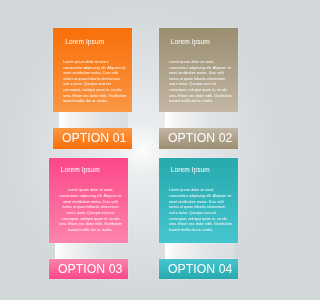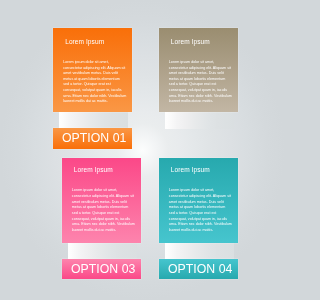--- a/index.html
+++ b/index.html
@@ -53,22 +53,27 @@
         </div>
   </div>
     </div>
     <div class="quad" style="left: 159px; top: 27.6px; width: 78.8px; height: 121px;">
   <div class="ribbon" style="left:5.6px;top:84.30000000000001px;width:69.3px;height:17.00000000000001px;
      background:linear-gradient(90deg,#fefefe 0%,#fdfdfd 4%,#f4f4f5 17%,#efeff0 29%,#e8eaeb 43%,#e0e4e6 63%,#dde1e3 76%,#dadfe1 100%);"></div>
   <div class="card" style="left:0;top:0;width:78.8px;height:84.9px;background:linear-gradient(180deg,#9a8d70 0%,#c2b6a4 100%);box-shadow:0 0 0 0.4px rgba(255,255,255,0.35);">
     <div class="title" style="left:11.8px;top:10.30px;">Lorem Ipsum</div>
     <div class="bodytxt" style="left:9.8px;top:32.30px;width:63.2px;">Lorem ipsum dolor sit amet, consectetur adipiscing elit. Aliquam sit amet vestibulum metus. Duis velit metus at quam lobortis elementum sed a tortor. Quisque erat est consequat, volutpat quam in, iaculis urna. Etiam nec dolor nibh. Vestibulum laoreet mollis dui ac mattis.</div>
   </div>
+  <div class="bar" style="left:0;top:100.70000000000002px;width:78.8px;height:20.3px;background:linear-gradient(180deg,#c2b6a4 0%,#9a8d70 100%);box-shadow:0 0 0 0.4px rgba(255,255,255,0.35);">
+     <div class="barlabel">
+          <span>OPTION 02</span>
+        </div>
+  </div>
     </div>
-    <div class="quad" style="left: 62px; top: 158.3px; width: 78.8px; height: 121px;">
+    <div class="quad" style="left: 49px; top: 158.3px; width: 78.8px; height: 121px; text-align: center;">
   <div class="ribbon" style="left:5.6px;top:84.30000000000001px;width:69.3px;height:17.00000000000001px;
      background:linear-gradient(90deg,#fefefe 0%,#fdfdfd 4%,#f4f4f5 17%,#efeff0 29%,#e8eaeb 43%,#e0e4e6 63%,#dde1e3 76%,#dadfe1 100%);"></div>
   <div class="card" style="left:0;top:0;width:78.8px;height:84.9px;background:linear-gradient(180deg,#fb4888 0%,#fd84ad 100%);box-shadow:0 0 0 0.4px rgba(255,255,255,0.35);">
     <div class="title" style="left:11.8px;top:8.10px;">Lorem Ipsum</div>
     <div class="bodytxt" style="left:9.8px;top:30.10px;width:63.2px;">Lorem ipsum dolor sit amet, consectetur adipiscing elit. Aliquam sit amet vestibulum metus. Duis velit metus at quam lobortis elementum sed a tortor. Quisque erat est consequat, volutpat quam in, iaculis urna. Etiam nec dolor nibh. Vestibulum laoreet mollis dui ac mattis.</div>
   </div>
   <div class="bar" style="left:0;top:100.70000000000002px;width:78.8px;height:20.3px;background:linear-gradient(180deg,#fd84ad 0%,#fb4888 100%);box-shadow:0 0 0 0.4px rgba(255,255,255,0.35);">
      <div class="barlabel">
           <span>OPTION 03</span>
         </div>

